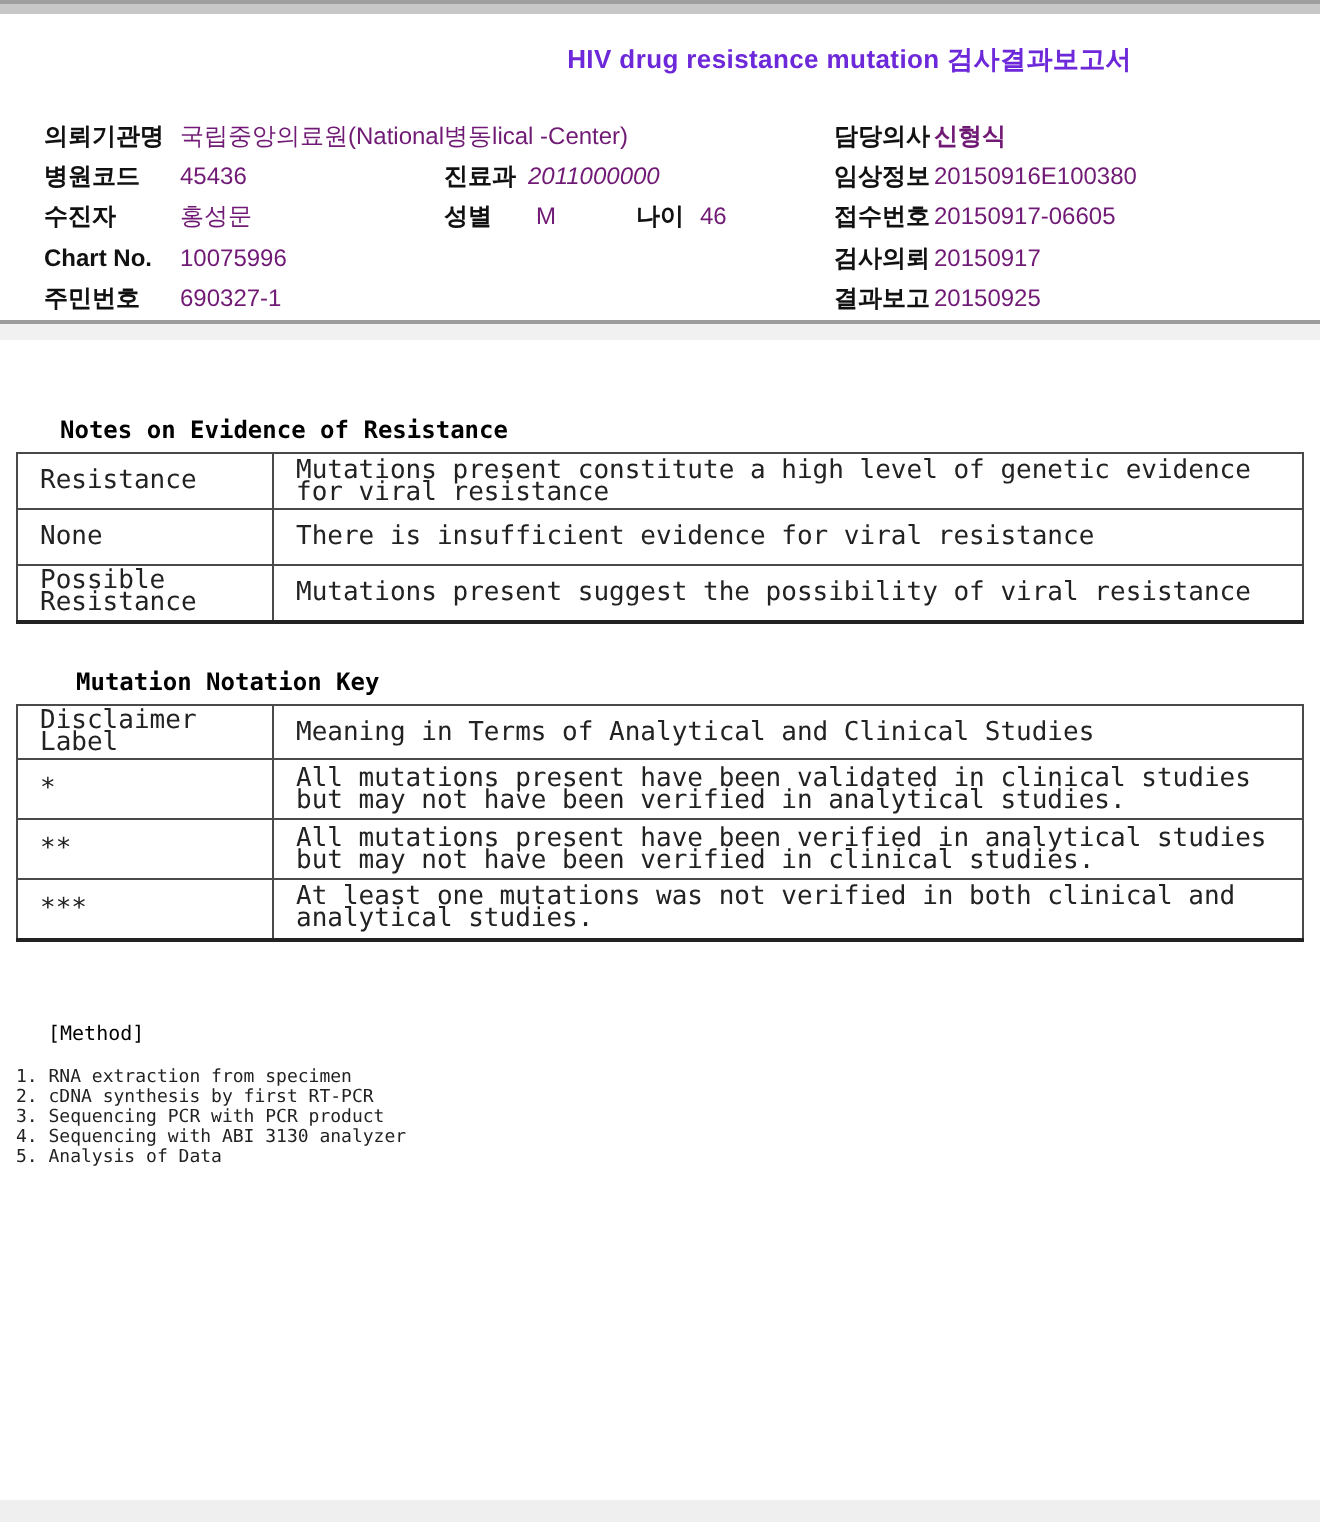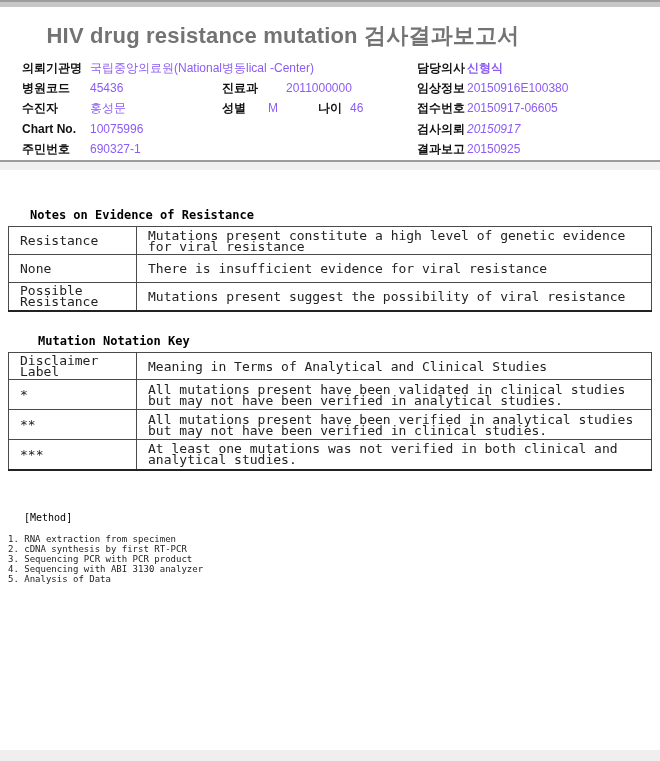--- a/index.html
+++ b/index.html
@@ -3,25 +3,25 @@
 <meta charset="utf-8">
 <style>
   * { margin:0; padding:0; box-sizing:border-box; }
   html,body { width:660px; height:761px; background:#ffffff; overflow:hidden; }
   body { font-family:"Liberation Sans", sans-serif; color:#111; position:relative; }
 
   .top-bar { position:absolute; top:0; left:0; width:660px; height:7px;
              background:#c7c7c7; border-top:2px solid #9e9e9e; }
   .bottom-bar { position:absolute; left:0; bottom:0; width:660px; height:11px; background:#efefef; }
 
-  .doc-title { position:absolute; top:21px; left:0; width:566px; text-align:center;
-               font-size:22px; font-weight:bold; letter-spacing:0.2px; white-space:nowrap; color:#737373; }
+  .doc-title { position:absolute; top:21px; left:0; width:566px; text-align:right;
+               font-size:13px; font-weight:bold; letter-spacing:0.2px; white-space:nowrap; color:#6d28d9; }
 
   .hdr { position:absolute; top:0; left:0; width:660px; height:152px; }
-  .hcell { position:absolute; font-size:12px; line-height:16px; white-space:nowrap; color:#8b5cf6; }
+  .hcell { position:absolute; font-size:12px; line-height:16px; white-space:nowrap; color:#701a75; }
   .hlabel { font-weight:bold; color:#111; }
 
   .divider-line { position:absolute; top:160px; left:0; width:660px; height:2px; background:#9c9c9c; }
   .divider-band { position:absolute; top:162px; left:0; width:660px; height:8px; background:#f1f1f1; }
 
   .sec-heading { position:absolute; font-family:"DejaVu Sans Mono", monospace;
                  font-weight:bold; font-size:12px; color:#000; white-space:nowrap;padding-left:16px; }
   #heading-resistance { top:208px; left:14px; }
   #heading-mutation-key { top:334px; left:22px; }
   #heading-method { top:512px; left:8px; font-size:10px; font-weight:normal; }
@@ -53,37 +53,37 @@
 <div class="hdr">
 
   <span class="hcell hlabel" style="top:60px;left:22px;">의뢰기관명</span>
   <span class="hcell" style="top:60px;left:90px;">국립중앙의료원(National병동lical -Center)</span>
   <span class="hcell hlabel" style="top:60px;left:417px;text-align:right;">담당의사</span>
   <span class="hcell" style="top:60px;left:467px;font-weight:bold;">신형식</span>
 
   <span class="hcell hlabel" style="top:80px;left:22px;">병원코드</span>
   <span class="hcell" style="top:80px;left:90px;">45436</span>
   <span class="hcell hlabel" style="top:80px;left:222px;">진료과</span>
-  <span class="hcell" style="top:80px;left:286px;">2011000000</span>
+  <span class="hcell" style="top:80px;left:264px;font-style:italic;">2011000000</span>
   <span class="hcell hlabel" style="top:80px;left:417px;">임상정보</span>
   <span class="hcell" style="top:80px;left:467px;">20150916E100380</span>
 
   <span class="hcell hlabel" style="top:100px;left:22px;">수진자</span>
   <span class="hcell" style="top:100px;left:90px;">홍성문</span>
   <span class="hcell hlabel" style="top:100px;left:222px;">성별</span>
   <span class="hcell" style="top:100px;left:268px;">M</span>
   <span class="hcell hlabel" style="top:100px;left:318px;">나이</span>
   <span class="hcell" style="top:100px;left:350px;">46</span>
   <span class="hcell hlabel" style="top:100px;left:417px;">접수번호</span>
   <span class="hcell" style="top:100px;left:467px;">20150917-06605</span>
 
   <span class="hcell hlabel" style="top:121px;left:22px;">Chart No.</span>
   <span class="hcell" style="top:121px;left:90px;">10075996</span>
   <span class="hcell hlabel" style="top:121px;left:417px;">검사의뢰</span>
-  <span class="hcell" style="top:121px;left:467px;font-style:italic;">20150917</span>
+  <span class="hcell" style="top:121px;left:467px;">20150917</span>
 
   <span class="hcell hlabel" style="top:141px;left:22px;">주민번호</span>
   <span class="hcell" style="top:141px;left:90px;">690327-1</span>
   <span class="hcell hlabel" style="top:141px;left:417px;">결과보고</span>
   <span class="hcell" style="top:141px;left:467px;">20150925</span>
 </div>
 
 <div class="divider-line"></div>
 <div class="divider-band"></div>
 

